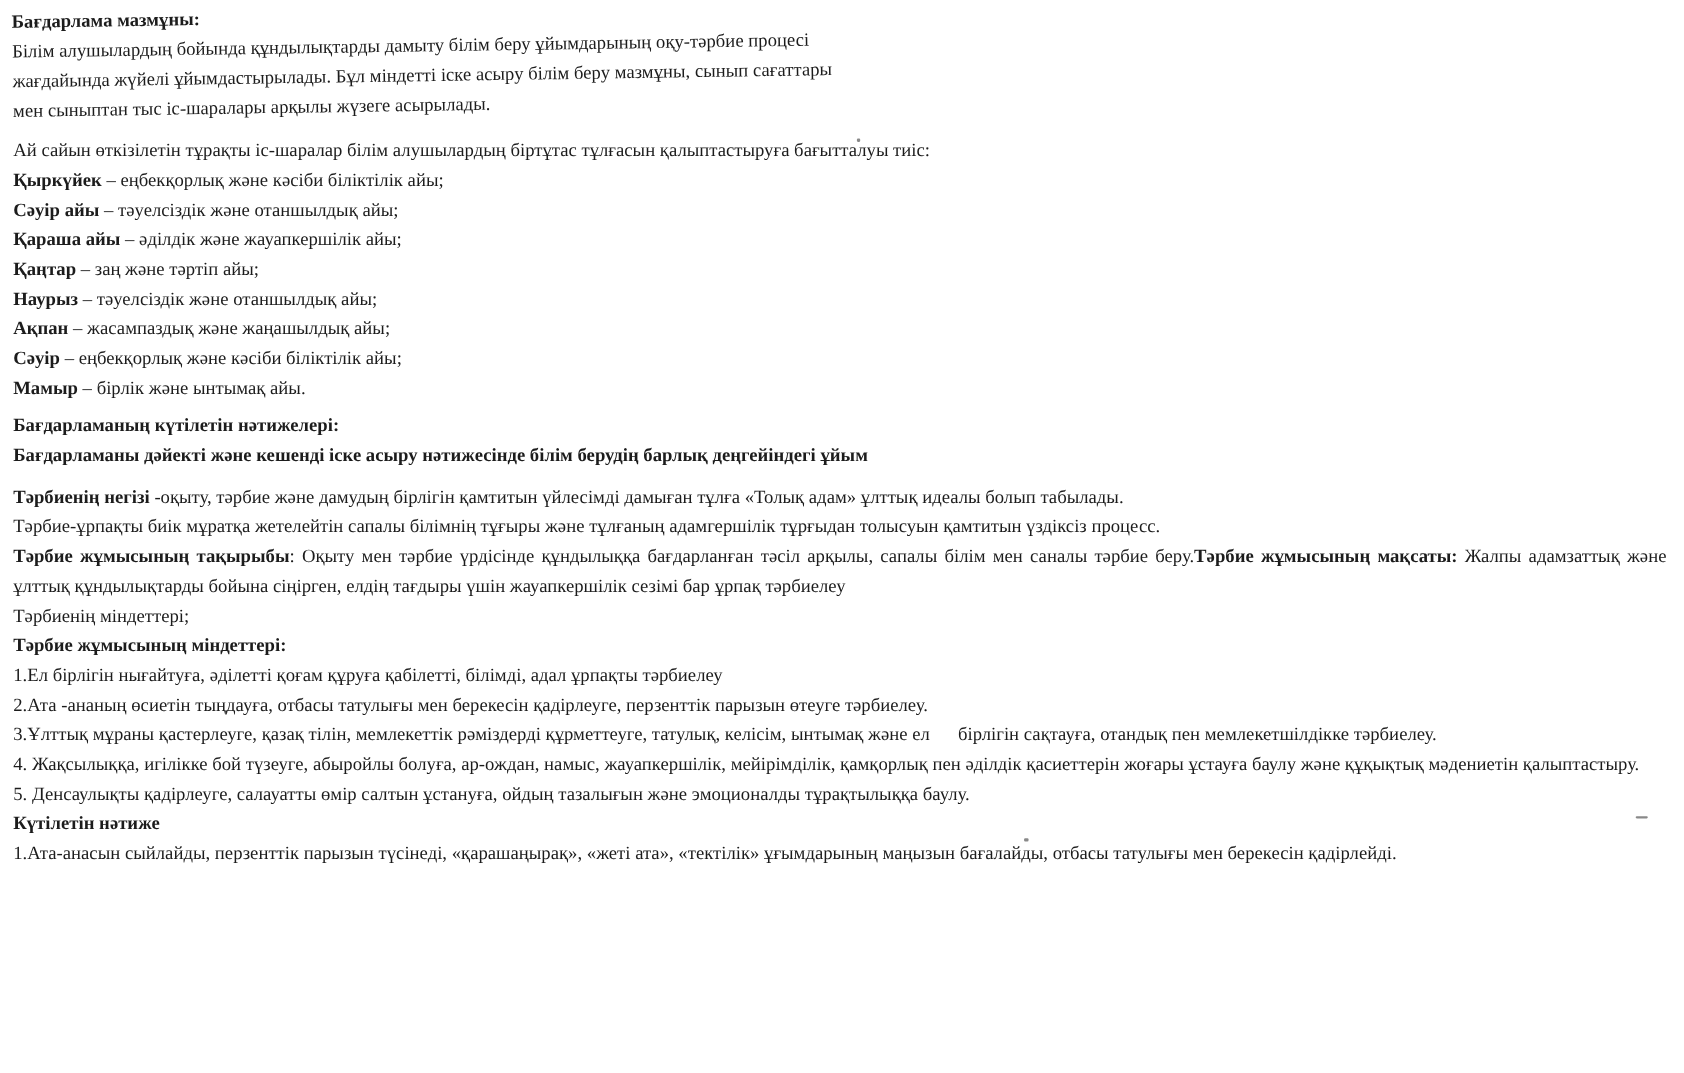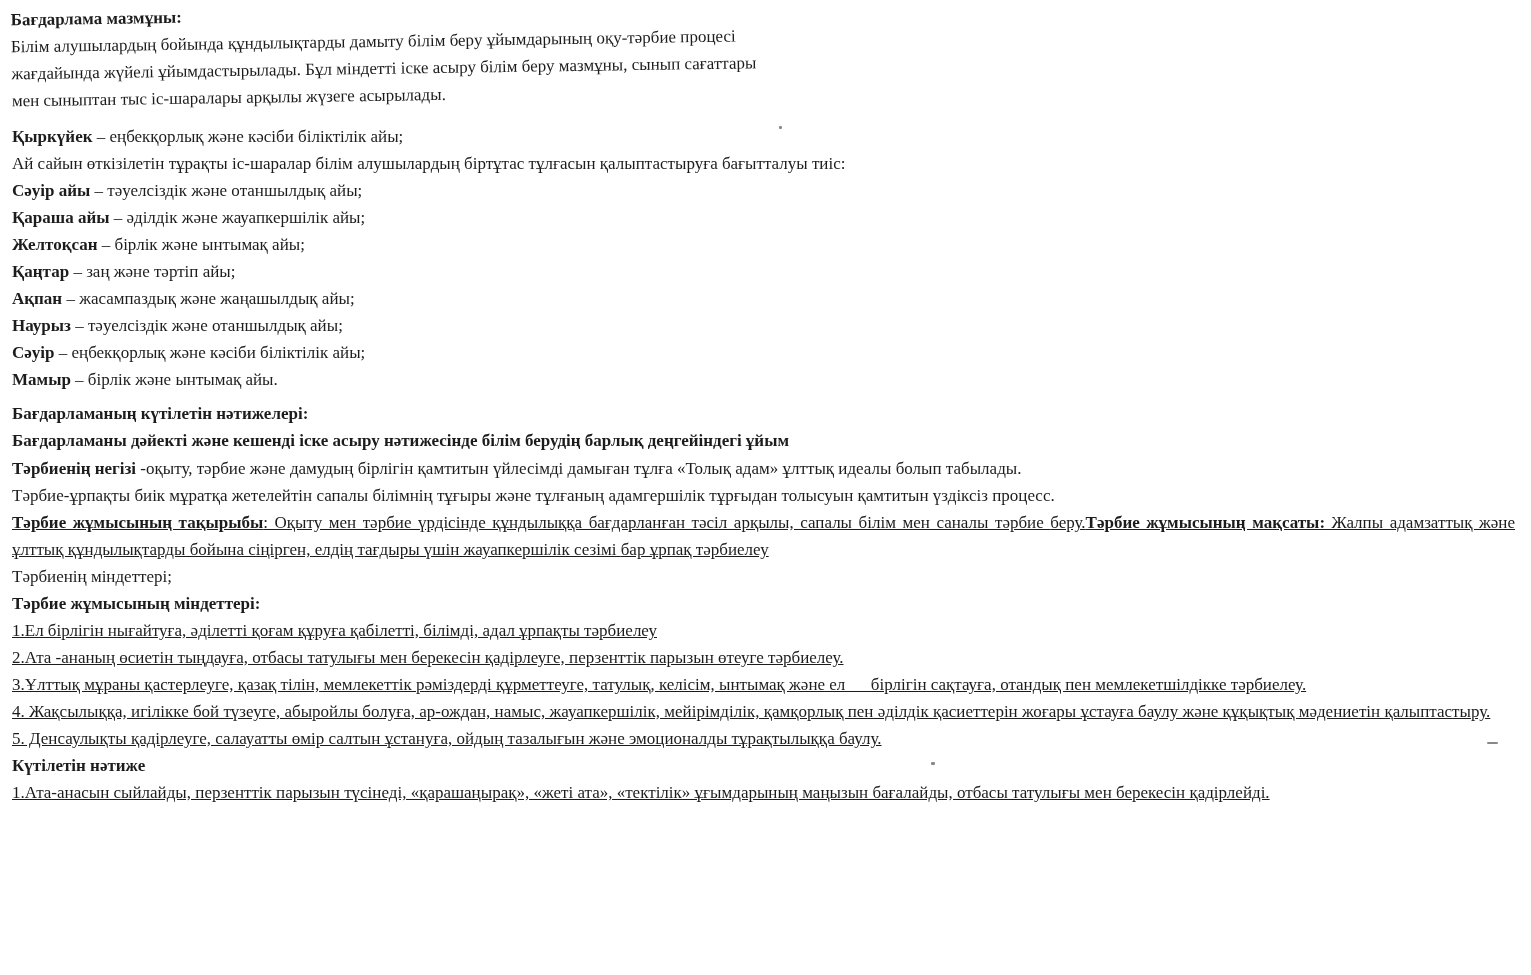--- a/index.html
+++ b/index.html
@@ -10,48 +10,47 @@
     background:#ffffff;
     color:#1c1c1c;
     font-family:"Liberation Serif","DejaVu Serif",serif;
     font-size:17px;
     line-height:27px;
     padding:6px 16px 0 12px;
     overflow:hidden;
   }
   .b{font-weight:700;}
   .line{white-space:nowrap;}
-  .para{text-align:justify;text-decoration:underline;}
+  .para{text-align:justify;}
   .skewed{transform:rotate(-0.85deg);transform-origin:20px 100%;}
   .sec-intro{margin-bottom:9px;}
   .sec-months{margin-bottom:7px;}
-  .sec-expected{margin-bottom:1px;}
+  .sec-expected{margin-bottom:11px;}
   .artifact{position:absolute;background:#4a4a4a;opacity:.65;border-radius:1px;}
 </style>
 </head>
 <body>
 
 <div class="page">
 
   <div class="sec-intro skewed">
     <div class="line b">Бағдарлама мазмұны:</div>
     <div class="line">Білім алушылардың бойында құндылықтарды дамыту білім беру ұйымдарының оқу-тәрбие процесі</div>
     <div class="line">жағдайында жүйелі ұйымдастырылады. Бұл міндетті іске асыру білім беру мазмұны, сынып сағаттары</div>
     <div class="line">мен сыныптан тыс іс-шаралары арқылы жүзеге асырылады.</div>
   </div>
 
   <div class="sec-months">
+    <div class="line">Ай сайын өткізілетін тұрақты іс-шаралар білім алушылардың біртұтас тұлғасын қалыптастыруға бағытталуы тиіс:</div>
     <div class="line"><span class="b">Қыркүйек</span><span> – еңбекқорлық және кәсіби біліктілік айы;</span></div>
-    <div class="line">Ай сайын өткізілетін тұрақты іс-шаралар білім алушылардың біртұтас тұлғасын қалыптастыруға бағытталуы тиіс:</div>
     <div class="line"><span class="b">Сәуір айы</span><span> – тәуелсіздік және отаншылдық айы;</span></div>
     <div class="line"><span class="b">Қараша айы</span><span> – әділдік және жауапкершілік айы;</span></div>
-    <div class="line"><span class="b">Желтоқсан</span><span> – бірлік және ынтымақ айы;</span></div>
     <div class="line"><span class="b">Қаңтар</span><span> – заң және тәртіп айы;</span></div>
+    <div class="line"><span class="b">Наурыз</span><span> – тәуелсіздік және отаншылдық айы;</span></div>
     <div class="line"><span class="b">Ақпан</span><span> – жасампаздық және жаңашылдық айы;</span></div>
-    <div class="line"><span class="b">Наурыз</span><span> – тәуелсіздік және отаншылдық айы;</span></div>
     <div class="line"><span class="b">Сәуір</span><span> – еңбекқорлық және кәсіби біліктілік айы;</span></div>
     <div class="line"><span class="b">Мамыр</span><span> – бірлік және ынтымақ айы.</span></div>
   </div>
 
   <div class="sec-expected">
     <div class="line b">Бағдарламаның күтілетін нәтижелері:</div>
     <div class="line b">Бағдарламаны дәйекті және кешенді іске асыру нәтижесінде білім берудің барлық деңгейіндегі ұйым</div>
   </div>
 
   <div>

